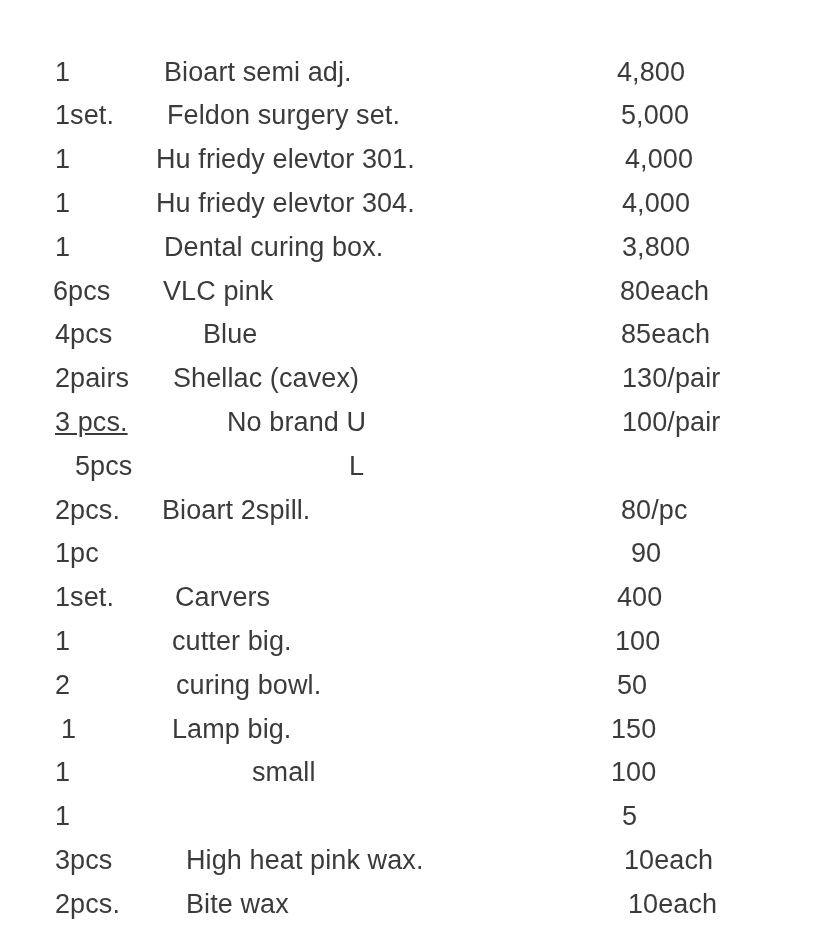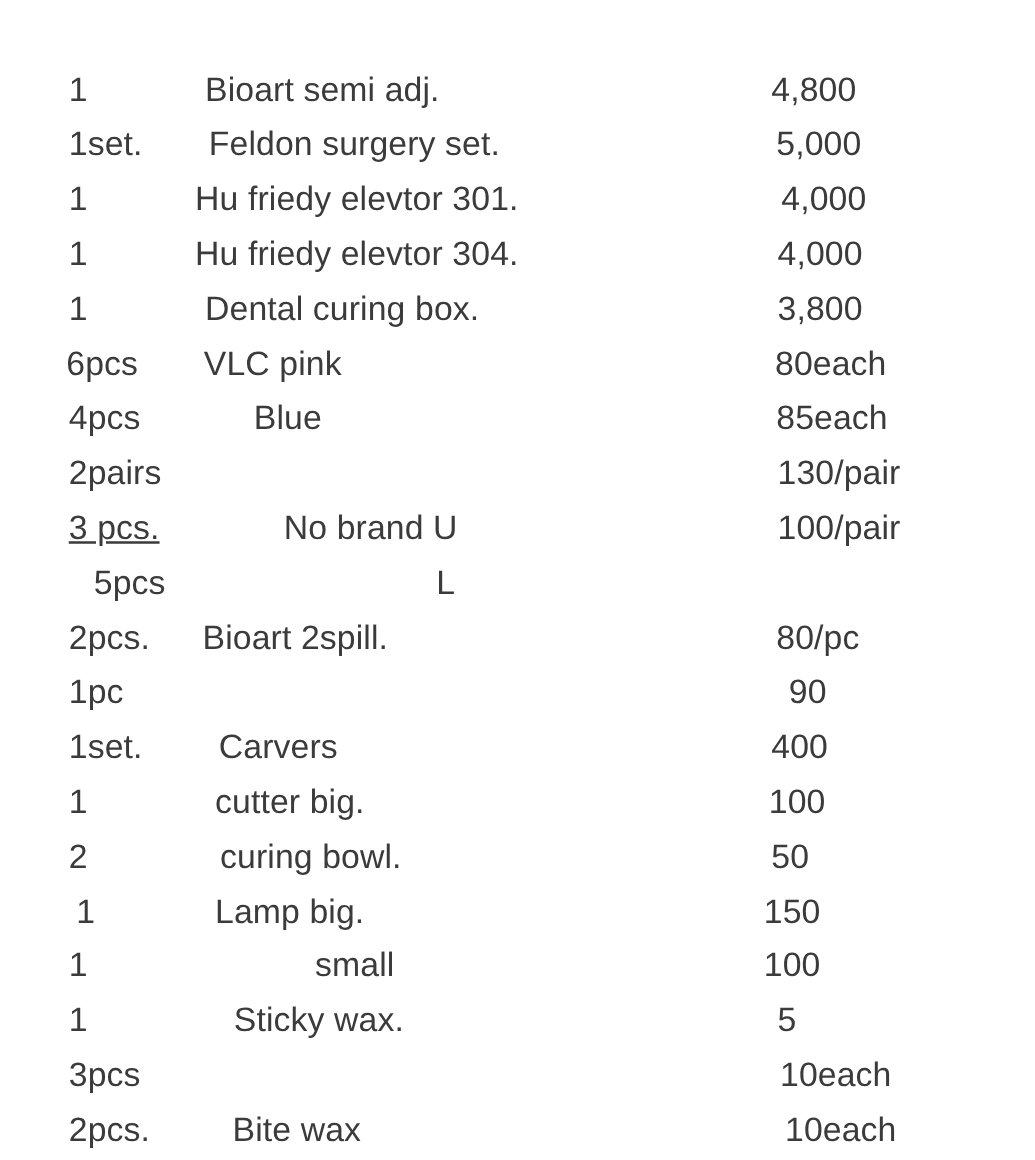--- a/index.html
+++ b/index.html
@@ -71,20 +71,21 @@
       <span class="cell" style="left: 163px;">VLC pink</span>
       <span class="cell" style="left: 620px;">80each</span>
     </div>
     <div class="row" style="top: 312px;">
       <span class="cell" style="left: 55px;">4pcs</span>
       <span class="cell" style="left: 203px; text-align: right;">Blue</span>
       <span class="cell" style="left: 621px;">85each</span>
     </div>
     <div class="row" style="top: 356px;">
       <span class="cell" style="left: 55px;">2pairs</span>
+      <span class="cell" style="left: 173px;">Shellac (cavex)</span>
       <span class="cell" style="left: 622px;">130/pair</span>
     </div>
     <div class="row" style="top: 400px;">
       <span class="cell" style="left: 55px; text-decoration: underline;">3 pcs.</span>
       <span class="cell" style="left: 227px;">No brand U</span>
       <span class="cell" style="left: 622px;">100/pair</span>
     </div>
     <div class="row" style="top: 444px; margin-left: 20px;">
       <span class="cell" style="left: 55px;">5pcs</span>
       <span class="cell" style="left: 329px;">L</span>
@@ -119,25 +120,25 @@
       <span class="cell" style="left: 172px;">Lamp big.</span>
       <span class="cell" style="left: 611px;">150</span>
     </div>
     <div class="row" style="top: 750px;">
       <span class="cell" style="left: 55px;">1</span>
       <span class="cell" style="left: 252px;">small</span>
       <span class="cell" style="left: 611px;">100</span>
     </div>
     <div class="row" style="top: 794px;">
       <span class="cell" style="left: 55px;">1</span>
-      <span class="cell" style="left: 187px;">Sticky wax.</span>
       <span class="cell" style="left: 622px;">5</span>
     </div>
     <div class="row" style="top: 838px;">
       <span class="cell" style="left: 55px;">3pcs</span>
+      <span class="cell" style="left: 186px;">High heat pink wax.</span>
       <span class="cell" style="left: 624px;">10each</span>
     </div>
     <div class="row" style="top: 882px;">
       <span class="cell" style="left: 55px;">2pcs.</span>
       <span class="cell" style="left: 186px;">Bite wax</span>
       <span class="cell" style="left: 628px;">10each</span>
     </div>
   </div>
 
 </body></html>

